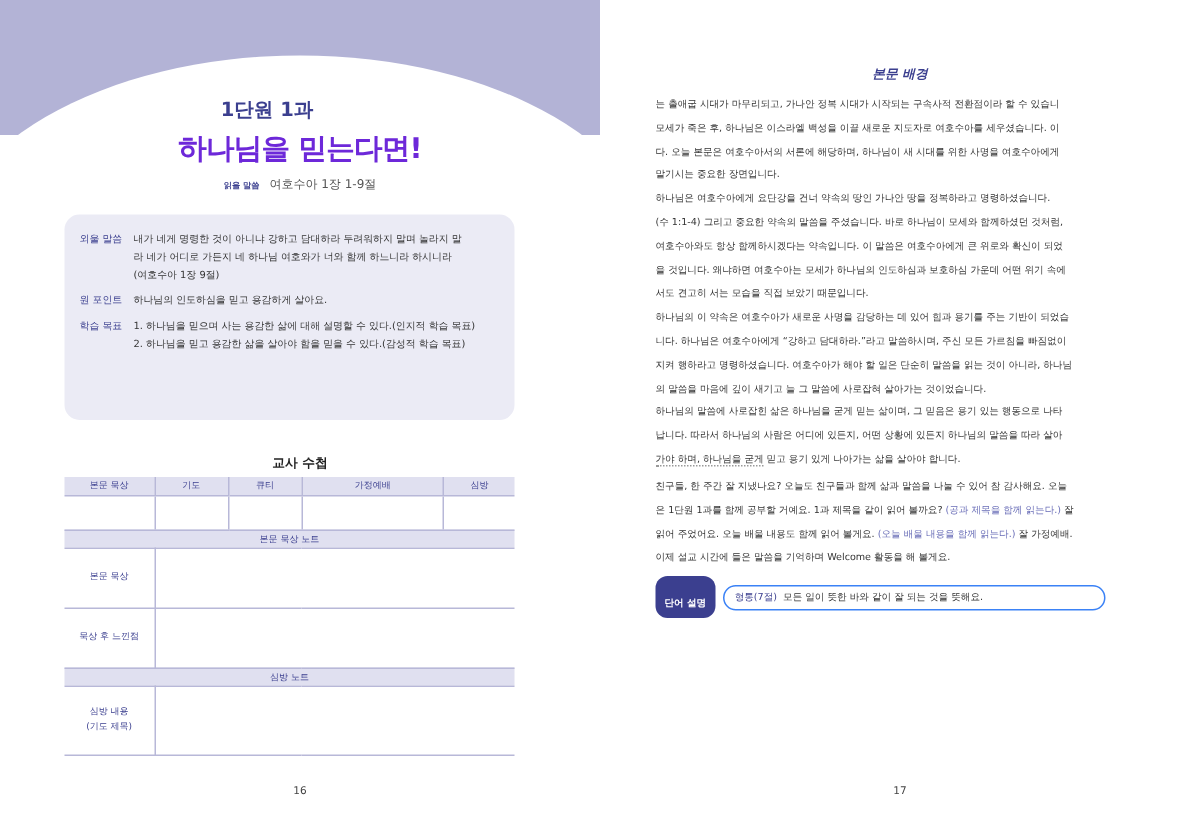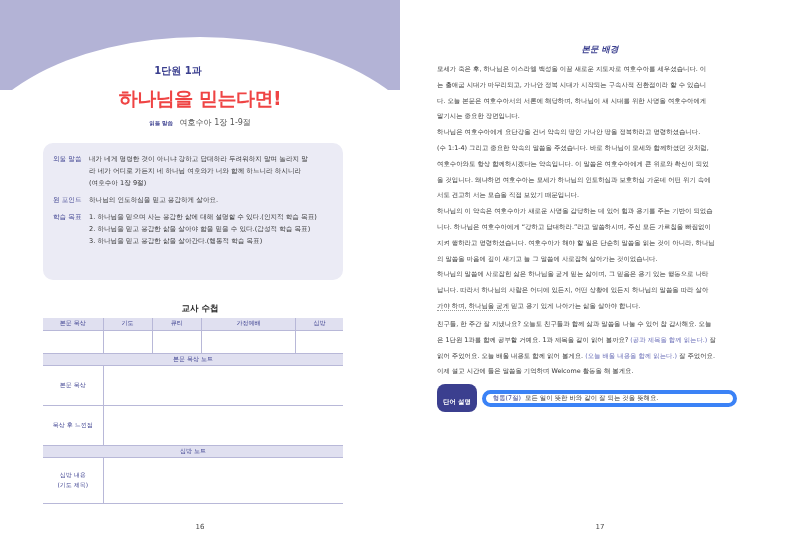--- a/index.html
+++ b/index.html
@@ -6,22 +6,22 @@
   html, body { width: 800px; height: 560px; background: #ffffff; overflow: hidden; }
   body { font-family: "DejaVu Sans", "Liberation Sans", sans-serif; color: #333; position: relative; }
 
   .spread { position: absolute; left: 0; top: 0; width: 800px; height: 560px; }
 
   
   .page-left { position: absolute; left: 0; top: 0; width: 400px; height: 560px; background: #fff; overflow: hidden; }
   .header-band { position: absolute; left: 0; top: 0; width: 400px; height: 90px; background: #b3b3d6; }
   .header-arc { position: absolute; left: -40px; top: 37px; width: 480px; height: 140px; background: #fff; border-radius: 50% 50% 0 0 / 100% 100% 0 0; }
 
-  .unit-label { position: absolute; left: 0; width: 356px; top: 64px; text-align: center; font-size: 10px; font-weight: bold; color: #3b3f8f; }
-  .lesson-title { position: absolute; left: 0; width: 400px; top: 86px; text-align: center; font-size: 19px; font-weight: bold; color: #ef4444; letter-spacing: -0.5px; }
+  .unit-label { position: absolute; left: 0; width: 356px; top: 64px; text-align: center; font-size: 13px; font-weight: bold; color: #3b3f8f; }
+  .lesson-title { position: absolute; left: 0; width: 400px; top: 86px; text-align: center; font-size: 19px; font-weight: bold; color: #6d28d9; letter-spacing: -0.5px; }
   .reading { position: absolute; left: 0; width: 400px; top: 117px; text-align: center; font-size: 8px; color: #444; }
   .reading .tag { font-size: 5.5px; font-weight: bold; color: #3b3f8f; margin-right: 4px; }
   .reading .ref { color: #555; }
 
   .summary-box { position: absolute; left: 43px; top: 143px; width: 300px; height: 137px; background: #ebebf5; border-radius: 10px; padding: 10px 12px 0 10px; }
   .sum-row { display: flex; font-size: 6.6px; line-height: 12px; color: #333; margin-bottom: 5px; }
   .sum-label { width: 36px; flex: 0 0 36px; font-weight: normal; color: #3b3f8f; }
   .sum-text { flex: 1; }
   .sum-text div { white-space: nowrap; }
 
@@ -46,21 +46,21 @@
   .bg-title { position: absolute; left: 0; width: 400px; top: 44px; text-align: center; font-size: 8.5px; font-weight: bold; color: #3b3f8f; font-style: italic; }
   .body-text { position: absolute; left: 37px; top: 62px; width: 327px; font-size: 6.4px; line-height: 15.8px; color: #333; }
   .body-text div { white-space: nowrap; overflow: hidden; }
   .dots { position: absolute; left: 37px; top: 310px; width: 72px; border-top: 1px dotted #999; }
   .intro-text { position: absolute; left: 37px; top: 317px; width: 327px; font-size: 6.4px; line-height: 15.8px; color: #333; }
   .intro-text div { white-space: nowrap; overflow: hidden; }
   .intro-text .act { color: #6b6fb8; }
 
   .word-row { position: absolute; left: 37px; top: 384px; width: 300px; display: flex; align-items: center; }
   .word-badge { background: #3b3f8f; color: #fff; font-size: 6.4px; font-weight: bold; border-radius: 8px; padding: 14px 6px; height: 13px; line-height: 9px; }
-  .word-box { margin-left: 5px; flex: 1; border: 4px solid #3b82f6; border-radius: 9px; height: 17px; padding: 0 7px; display: flex; align-items: center; font-size: 6.4px; color: #333; }
+  .word-box { margin-left: 5px; flex: 1; border: 1px solid #3b82f6; border-radius: 9px; height: 17px; padding: 0 7px; display: flex; align-items: center; font-size: 6.4px; color: #333; }
   .word-term { color: #3b3f8f; margin-right: 4px; }
 </style>
 </head>
 <body>
 
 <div class="spread">
 
   <div class="page-left">
     <div class="header-band"></div>
     <div class="header-arc"></div>
@@ -83,21 +83,20 @@
       </div>
       <div class="sum-row">
         <div class="sum-label">원 포인트</div>
         <div class="sum-text">하나님의 인도하심을 믿고 용감하게 살아요.</div>
       </div>
       <div class="sum-row">
         <div class="sum-label">학습 목표</div>
         <div class="sum-text">
           <div>1. 하나님을 믿으며 사는 용감한 삶에 대해 설명할 수 있다.(인지적 학습 목표)</div>
           <div>2. 하나님을 믿고 용감한 삶을 살아야 함을 믿을 수 있다.(감성적 학습 목표)</div>
-          <div>3. 하나님을 믿고 용감한 삶을 살아간다.(행동적 학습 목표)</div>
         </div>
       </div>
     </div>
 
     <div class="notes-title">교사 수첩</div>
 
     <table class="notes">
       <tbody>
           <tr>
         <th>본문 묵상</th>
@@ -137,22 +136,22 @@
     </tbody>
       </table>
 
     <div class="page-num">16</div>
   </div>
 
   <div class="page-right">
     <div class="bg-title">본문 배경</div>
 
     <div class="body-text">
+      <div>는 출애굽 시대가 마무리되고, 가나안 정복 시대가 시작되는 구속사적 전환점이라 할 수 있습니</div>
       <div>모세가 죽은 후, 하나님은 이스라엘 백성을 이끌 새로운 지도자로 여호수아를 세우셨습니다. 이</div>
-      <div>는 출애굽 시대가 마무리되고, 가나안 정복 시대가 시작되는 구속사적 전환점이라 할 수 있습니</div>
       <div>다. 오늘 본문은 여호수아서의 서론에 해당하며, 하나님이 새 시대를 위한 사명을 여호수아에게</div>
       <div>맡기시는 중요한 장면입니다.</div>
       <div>하나님은 여호수아에게 요단강을 건너 약속의 땅인 가나안 땅을 정복하라고 명령하셨습니다.</div>
       <div>(수 1:1-4) 그리고 중요한 약속의 말씀을 주셨습니다. 바로 하나님이 모세와 함께하셨던 것처럼,</div>
       <div>여호수아와도 항상 함께하시겠다는 약속입니다. 이 말씀은 여호수아에게 큰 위로와 확신이 되었</div>
       <div>을 것입니다. 왜냐하면 여호수아는 모세가 하나님의 인도하심과 보호하심 가운데 어떤 위기 속에</div>
       <div>서도 견고히 서는 모습을 직접 보았기 때문입니다.</div>
       <div>하나님의 이 약속은 여호수아가 새로운 사명을 감당하는 데 있어 힘과 용기를 주는 기반이 되었습</div>
       <div>니다. 하나님은 여호수아에게 “강하고 담대하라.”라고 말씀하시며, 주신 모든 가르침을 빠짐없이</div>
       <div>지켜 행하라고 명령하셨습니다. 여호수아가 해야 할 일은 단순히 말씀을 읽는 것이 아니라, 하나님</div>
@@ -163,21 +162,21 @@
     </div>
 
     <div class="dots"></div>
 
     <div class="intro-text">
       <div>친구들, 한 주간 잘 지냈나요? 오늘도 친구들과 함께 삶과 말씀을 나눌 수 있어 참 감사해요. 오늘</div>
       <div>
         <span>은 1단원 1과를 함께 공부할 거예요. 1과 제목을 같이 읽어 볼까요? </span><span class="act">(공과 제목을 함께 읽는다.)</span><span> 잘</span>
       </div>
       <div>
-        <span>읽어 주었어요. 오늘 배울 내용도 함께 읽어 볼게요. </span><span class="act">(오늘 배울 내용을 함께 읽는다.)</span><span> 잘 주었어요.</span>
+        <span>읽어 주었어요. 오늘 배울 내용도 함께 읽어 볼게요. </span><span class="act">(오늘 배울 내용을 함께 읽는다.)</span><span> 잘 가정예배.</span>
       </div>
       <div>이제 설교 시간에 들은 말씀을 기억하며 Welcome 활동을 해 볼게요.</div>
     </div>
 
     <div class="word-row">
       <span class="word-badge">단어 설명</span>
       <div class="word-box">
         <span class="word-term">형통(7절)</span>
         <span>모든 일이 뜻한 바와 같이 잘 되는 것을 뜻해요.</span>
       </div>

